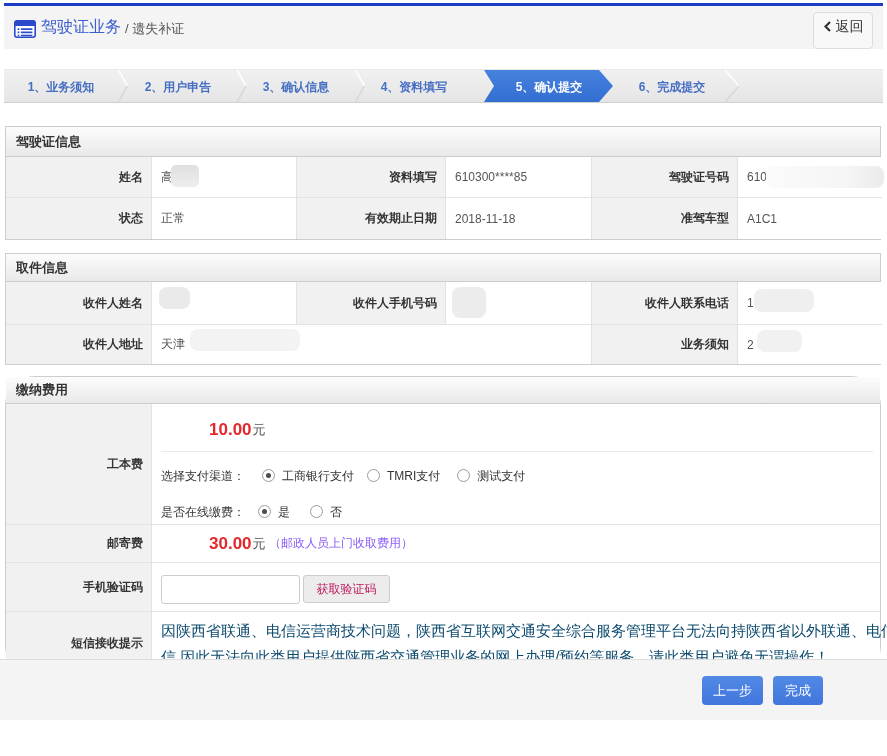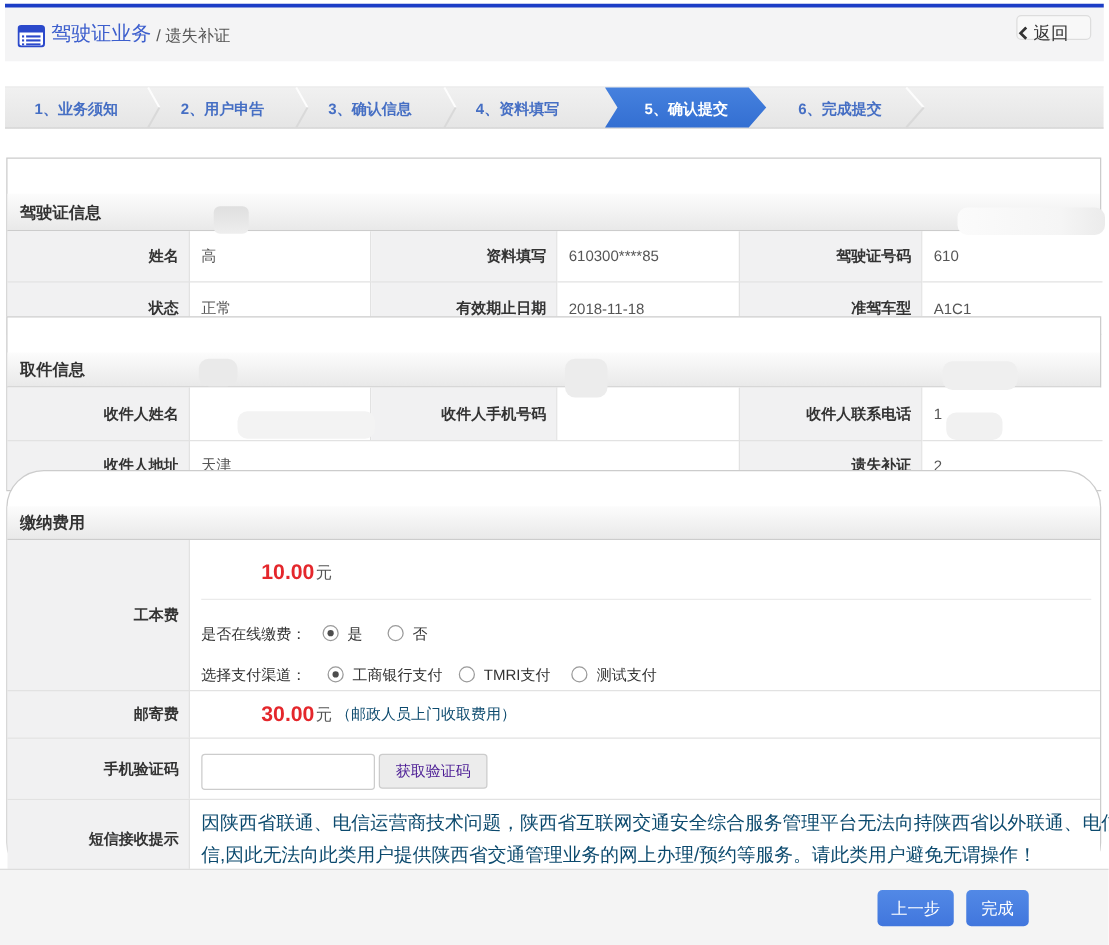--- a/index.html
+++ b/index.html
@@ -5,52 +5,52 @@
 * { margin:0; padding:0; box-sizing:border-box; }
 html,body { width:887px; height:756px; background:#fff; font-family:"Liberation Sans", sans-serif; }
 body { position:relative; overflow:hidden; }
 
 
 .tophead { position:absolute; left:4px; top:3px; width:879px; height:46px;
   border-top:3px solid #1c3dc6; background:#f4f4f5; }
 .hicon { position:absolute; left:10px; top:14px; }
 .htitle { position:absolute; left:37px; top:11px; font-size:16px; color:#3c5ecd; }
 .hcrumb { position:absolute; left:121px; top:14px; font-size:13px; color:#555; }
-.backbtn { position:absolute; right:10px; top:6px; width:60px; height:20px;
+.backbtn { position:absolute; right:10px; top:6px; width:60px; height:37px;
   background:#f8f8f8; border:1px solid #ddd; border-radius:4px;
-  font-size:14px; color:#333; line-height:26px; }
+  font-size:14px; color:#333; text-align:center; line-height:26px; }
 
 
 .steps { position:absolute; left:4px; top:69px; width:879px; height:34px; }
 
 
 .sec { position:absolute; left:5px; width:876px; border:1px solid #ccc; background:#fff; }
 .sechead { background:linear-gradient(#fcfcfc,#e9e9e9); border-bottom:1px solid #ccc;
-  font-size:13px; font-weight:bold; color:#333; padding-left:10px; display:flex; align-items:center;margin-top:28px; }
+  font-size:13px; font-weight:bold; color:#333; padding-left:10px; display:flex; align-items:center; }
 .grid { display:grid; }
 .lbl { background:#f1f1f2; border-top:1px solid #e2e2e2; border-right:1px solid #e2e2e2;
   font-size:12px; font-weight:bold; color:#333; display:flex; align-items:center;
   justify-content:flex-end; padding-right:8px; }
 .val { background:#fff; border-top:1px solid #e2e2e2; border-right:1px solid #e2e2e2;
   font-size:12px; color:#555; display:flex; align-items:center; padding-left:9px; }
 .val.last, .lbl.last { border-right:none; }
 .r0 { border-top:none !important; }
 
 
 .red-big { color:#e4272c; font-weight:bold; font-size:17px;margin-left:48px; }
 .unit { color:#555; font-size:13px; margin-left:1px; }
-.red-note { color:#0c4a6e; font-size:12px; }
+.red-note { color:#8b5cf6; font-size:12px; }
 .radio { display:inline-block; width:13px; height:13px; border:1px solid #9a9a9a;
   border-radius:50%; background:#fff; vertical-align:-2px; position:relative; margin-right:7px; }
 .radio.on::after { content:""; position:absolute; left:3px; top:3px; width:5px; height:5px;
   border-radius:50%; background:#4d4d4d; }
 .smstext { color:#0c4a6e; font-size:15px; line-height:26px; }
 
 
-.footer { position:absolute; left:0; top:695px; width:887px; height:61px;
+.footer { position:absolute; left:0; top:659px; width:887px; height:61px;
   background:#f4f4f4; border-top:1px solid #ddd; }
 .bluebtn { position:absolute; top:16px; height:29px; background:linear-gradient(#5289e6,#4176dd); color:#fff;
   font-size:13px; border-radius:4px; text-align:center; line-height:29px; }
 
 
 .blob { position:absolute; border-radius:8px; }
 </style>
 </head>
 <body>
 
@@ -127,50 +127,50 @@
   <div class="sechead" style="height:28px;">取件信息</div>
   <div class="grid" style="grid-template-columns:146px 145px 149px 146px 146px 144px;">
     <div class="lbl r0" style="height:42px;">收件人姓名</div>
       <div class="val r0"></div>
     <div class="lbl r0">收件人手机号码</div>
       <div class="val r0"></div>
     <div class="lbl r0">收件人联系电话</div>
       <div class="val r0 last">1</div>
     <div class="lbl" style="height:40px;">收件人地址</div>
       <div class="val" style="grid-column:span 3;">天津</div>
-    <div class="lbl">遗失补证</div>
+    <div class="lbl">业务须知</div>
       <div class="val last">2</div>
   </div>
 </div>
 
 <div class="sec" style="top:376px;border-radius:30px;">
   <div class="sechead" style="height:27px;">缴纳费用</div>
   <div class="grid" style="grid-template-columns:146px 728px;">
     <div class="lbl r0" style="height:120px;padding-left:32px;">工本费</div>
     <div class="val r0 last" style="display:block; padding:0 0 0 9px;">
       <div style="height:47px; padding-top:5px; display:flex; align-items:center;">
           <span class="red-big">10.00</span>
           <span class="unit">元</span>
         </div>
       <div style="border-top:1px solid #ebebeb; width:712px; height:0;"></div>
+      <div style="margin-top:16px; font-size:12px; color:#333;">选择支付渠道：<span class="radio on" style="margin-left:17px;"></span>工商银行支付<span class="radio" style="margin-left:13px;"></span>TMRI支付<span class="radio" style="margin-left:17px;"></span>测试支付
+      </div>
       <div style="margin-top:19px; font-size:12px; color:#333;">是否在线缴费：<span class="radio on" style="margin-left:13px;"></span>是<span class="radio" style="margin-left:20px;"></span>否
-      </div>
-      <div style="margin-top:16px; font-size:12px; color:#333;">选择支付渠道：<span class="radio on" style="margin-left:17px;"></span>工商银行支付<span class="radio" style="margin-left:13px;"></span>TMRI支付<span class="radio" style="margin-left:17px;"></span>测试支付
       </div>
     </div>
     <div class="lbl" style="height:38px;">邮寄费</div>
     <div class="val last">
         <span class="red-big">30.00</span>
         <span class="unit">元</span>
         <span class="red-note">&nbsp;（邮政人员上门收取费用）</span>
       </div>
     <div class="lbl" style="height:49px;">手机验证码</div>
     <div class="val last">
       <input style="position: relative; top: 2px; width: 139px; height: 29px; border: 1px solid rgb(204, 204, 204); border-radius: 3px; outline: none;">
-      <div style="position:relative; top:2px; margin-left:3px; width:87px; height:28px; background:#ececec; border:1px solid #ccc; border-radius:3px; font-size:12px; color:#4c1d95; text-align:center; line-height:26px;">获取验证码</div>
+      <div style="position:relative; top:2px; margin-left:3px; width:87px; height:28px; background:#ececec; border:1px solid #ccc; border-radius:3px; font-size:12px; color:#be185d; text-align:center; line-height:26px;">获取验证码</div>
     </div>
     <div class="lbl" style="height:64px;">短信接收提示</div>
     <div class="val last smstext">
       <div style="white-space:nowrap;">因陕西省联通、电信运营商技术问题，陕西省互联网交通安全综合服务管理平台无法向持陕西省以外联通、电信手机号码的用户发送短<br>信,因此无法向此类用户提供陕西省交通管理业务的网上办理/预约等服务。请此类用户避免无谓操作！</div>
     </div>
   </div>
 </div>
 
 <div class="footer">
   <div class="bluebtn" style="left:702px; width:61px;">上一步</div>

